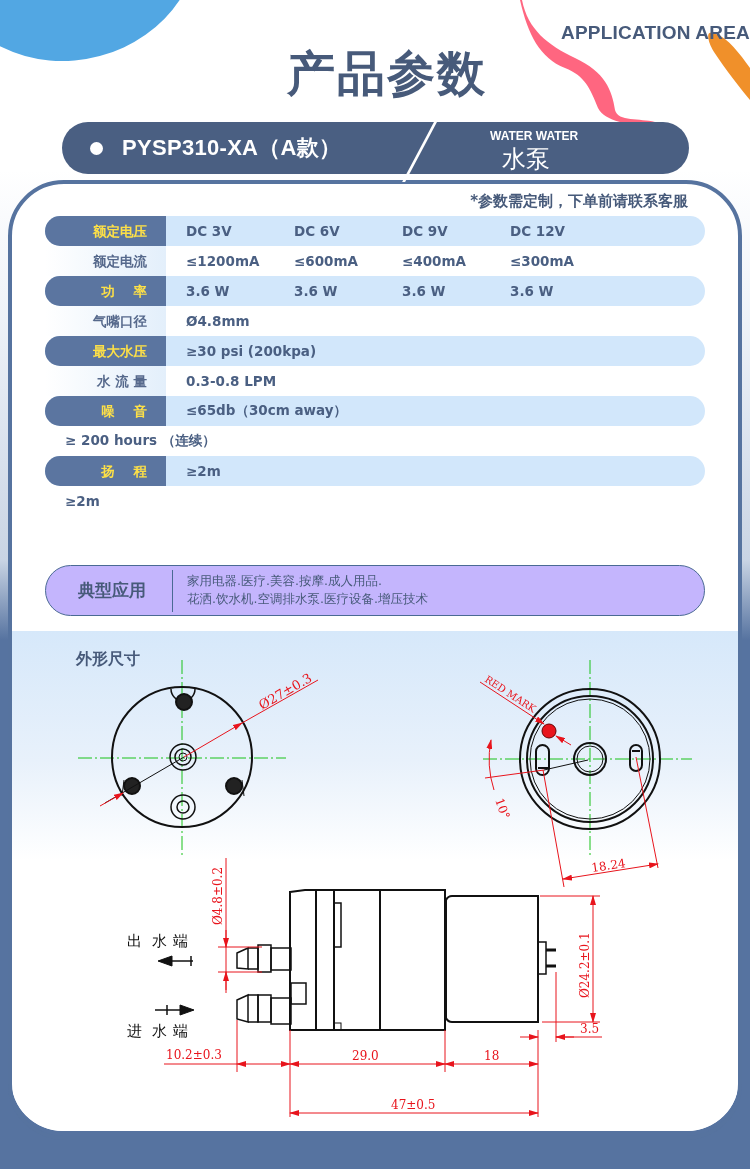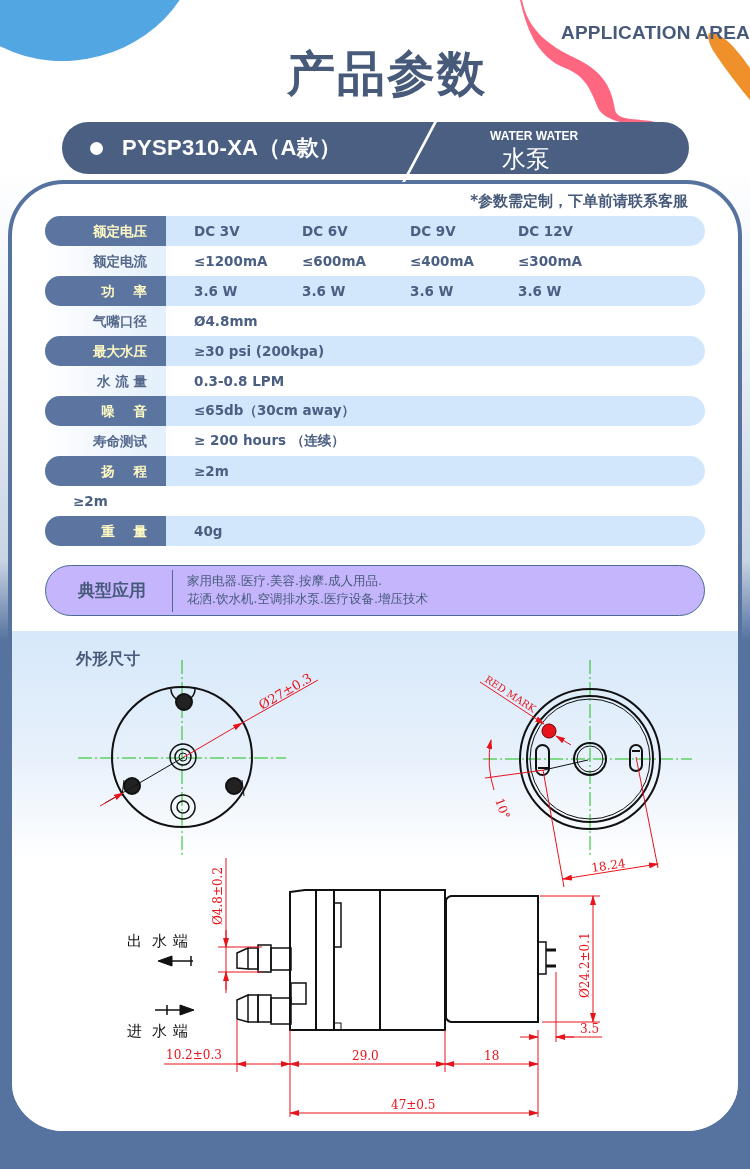--- a/index.html
+++ b/index.html
@@ -24,23 +24,23 @@
   .card-frame { position: absolute; left: 8px; top: 180px; width: 734px; height: 960px; border: 4px solid #56739f; border-radius: 56px; background: transparent; }
   .card { position: absolute; left: 11px; top: 183px; width: 728px; height: 948px; border-radius: 52px; background: linear-gradient(180deg, #ffffff 0px, #ffffff 440px, #ffffff 450px); overflow: hidden; }
   .card .drawing-bg { position: absolute; left: 0; top: 448px; width: 100%; height: 500px; background: linear-gradient(180deg, #d6e8fa 0px, #e8f1fb 130px, #ffffff 230px, #ffffff 500px); }
 
   .note { position: absolute; right: 62px; top: 192px; font-size: 15px; font-weight: 700; color: #475a7a; margin-left: 36px; }
 
   .specs { position: absolute; left: 45px; top: 216px; width: 660px; }
   .spec-row { position: relative; height: 30px; display: flex; align-items: center; }
   .spec-row.shade::before { content: ""; position: absolute; left: 0; right: 0; top: 0; bottom: 0; border-radius: 15px; background: #d2e7fb; }
   .spec-row .label { position: relative; width: 121px; height: 30px; line-height: 30px; padding-right: 19px; text-align: right; font-size: 13.5px; font-weight: 700; color: #56698c; white-space: pre; }
-  .spec-row.shade .label { background: #5b75a0; color: #fef9c3; border-radius: 15px 0 0 15px; }
+  .spec-row.shade .label { background: #5b75a0; color: #fde047; border-radius: 15px 0 0 15px; }
   .spec-row:not(.shade) .label { background: linear-gradient(90deg, #ffffff 0%, #e3effb 100%); }
-  .spec-row .cells { position: relative; display: flex; padding-left: 28px; font-size: 13.5px; color: #4a5f82; font-weight: 700; justify-content: center; }
+  .spec-row .cells { position: relative; display: flex; padding-left: 20px; font-size: 13.5px; color: #4a5f82; font-weight: 700; justify-content: center; }
   .spec-row .cell { width: 108px; white-space: pre; }
 
   .app-box { position: absolute; left: 45px; top: 565px; width: 660px; height: 51px; border: 1.5px solid #4a6a94; border-radius: 26px; background: #c4b5fd; }
   .app-box .title { position: absolute; left: 32px; top: 13px; font-size: 17px; font-weight: 700; color: #475a7a; }
   .app-box .divider { position: absolute; left: 126px; top: 4px; width: 1px; height: 42px; background: #4a6a94; }
   .app-box .lines { position: absolute; left: 141px; top: 6px; font-size: 12.5px; color: #475a7a; line-height: 18px; }
 
   .dim-title { position: absolute; left: 76px; top: 649px; font-size: 16px; font-weight: 700; color: #475a7a; font-family: Liberation Serif, serif; }
 
   .drawing { position: absolute; left: 0; top: 0; width: 750px; height: 1169px; pointer-events: none; }
@@ -119,40 +119,33 @@
         <span class="cell">0.3-0.8 LPM</span>
       </div>
   </div>
   <div class="spec-row shade">
     <div class="label">噪    音</div>
     <div class="cells">
         <span class="cell">≤65db（30cm away）</span>
       </div>
   </div>
   <div class="spec-row">
-    <div class="label">寿命测试</div>
     <div class="cells">
         <span class="cell">≥ 200 hours （连续）</span>
       </div>
   </div>
   <div class="spec-row shade">
     <div class="label">扬    程</div>
     <div class="cells">
         <span class="cell">≥2m</span>
       </div>
   </div>
   <div class="spec-row">
     <div class="cells">
         <span class="cell">≥2m</span>
-      </div>
-  </div>
-  <div class="spec-row shade">
-    <div class="label">重    量</div>
-    <div class="cells">
-        <span class="cell">40g</span>
       </div>
   </div>
 </div>
 
 <div class="app-box">
   <span class="title">典型应用</span>
   <span class="divider"></span>
   <div class="lines">
     <div>家用电器.医疗.美容.按摩.成人用品.</div>
     <div>花洒.饮水机.空调排水泵.医疗设备.增压技术</div>

